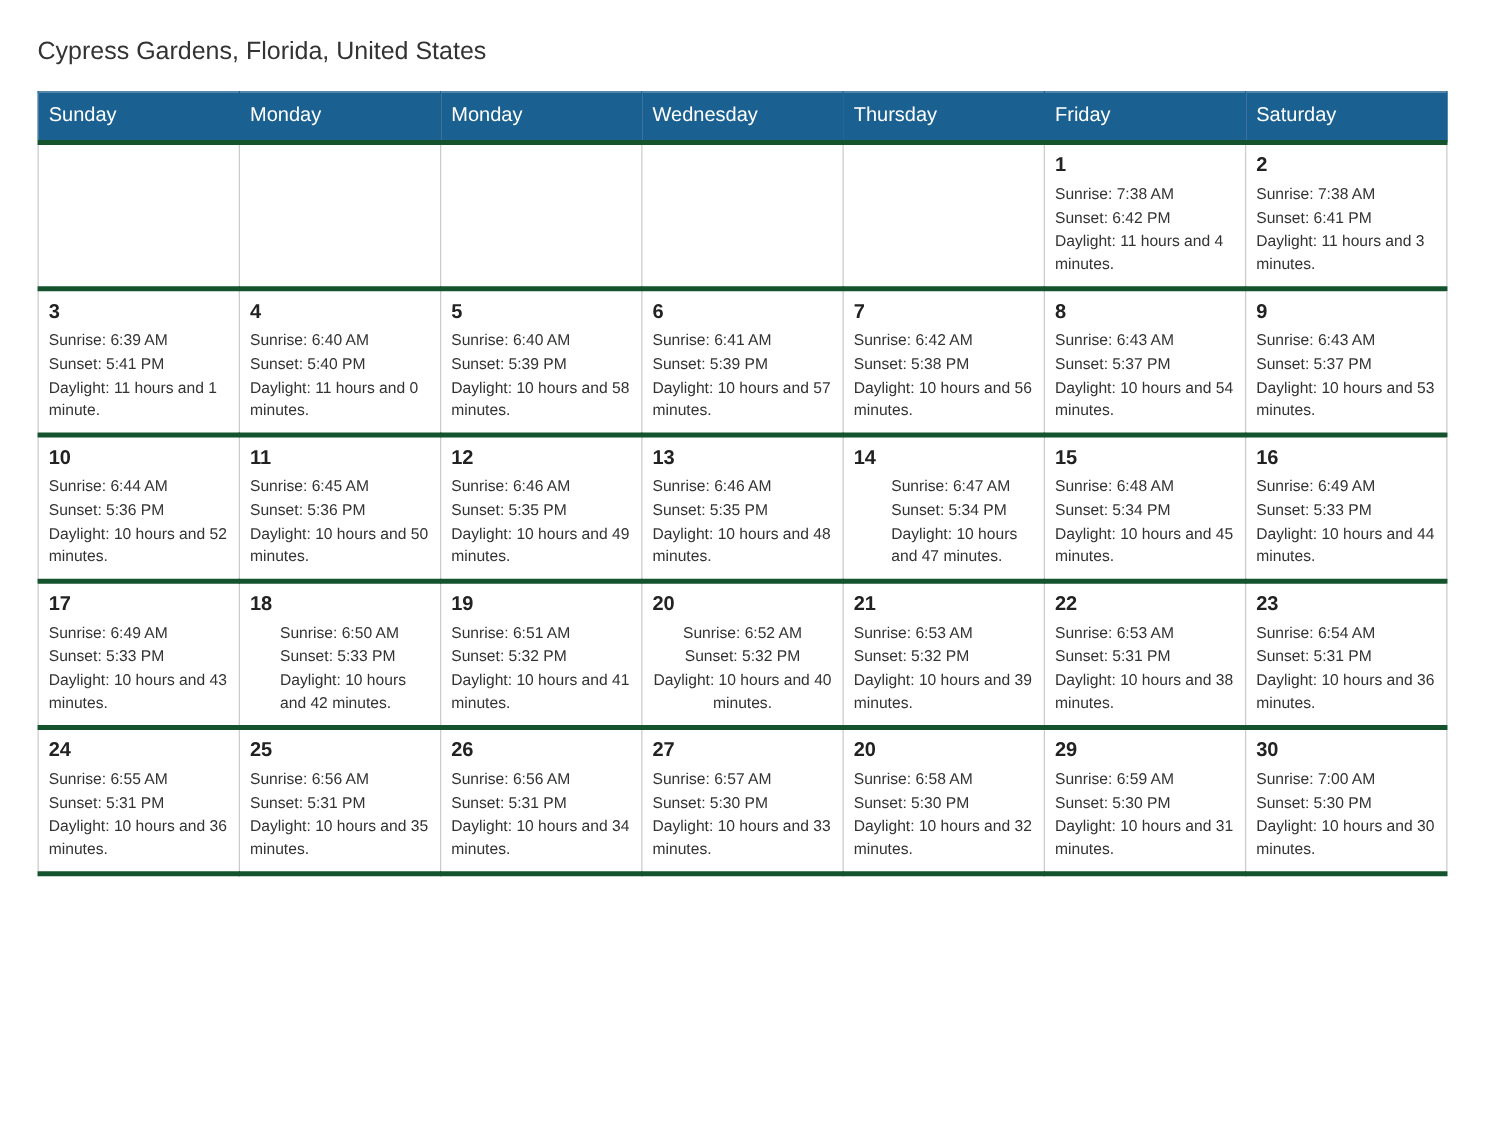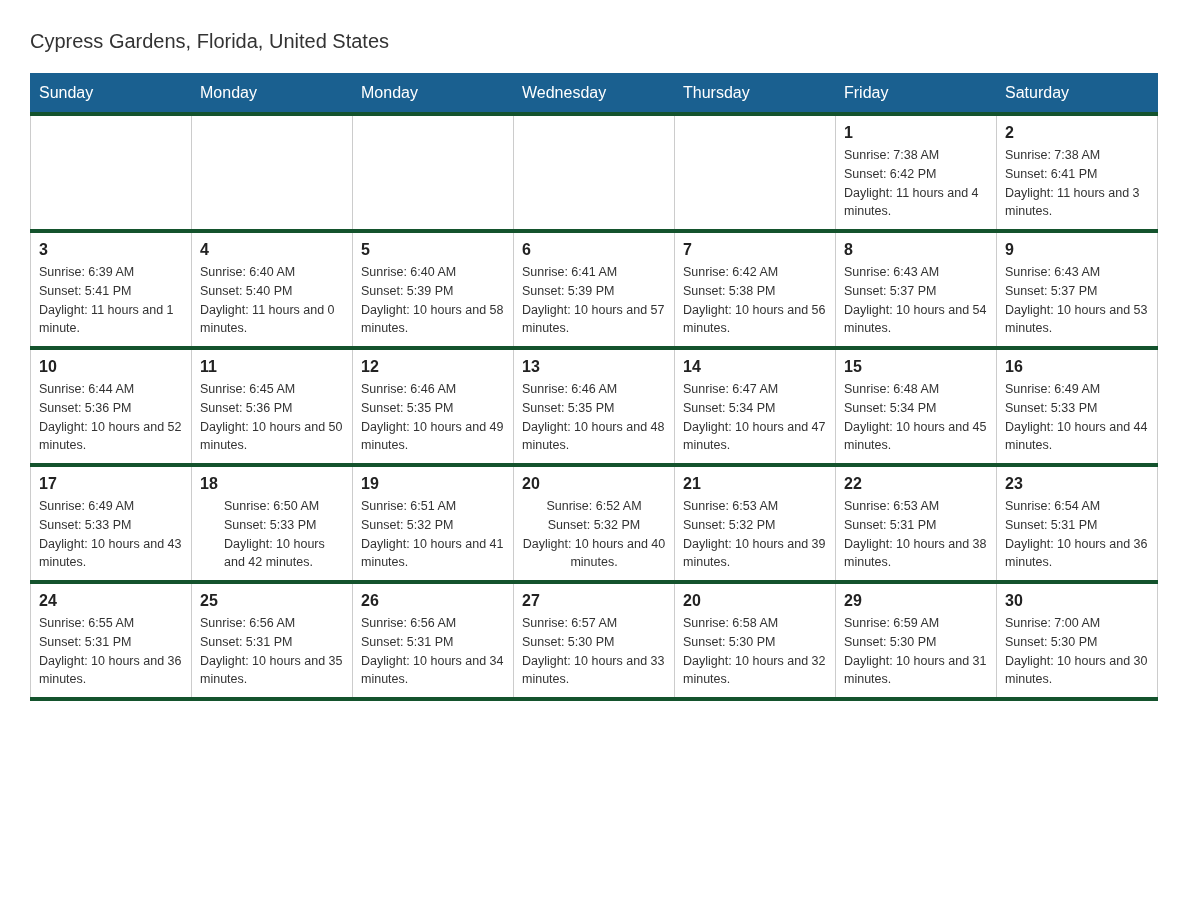--- a/index.html
+++ b/index.html
@@ -196,21 +196,21 @@
 Daylight: 10 hours and 49 minutes.</div>
         </td>
         <td>
           <span class="day-number">13</span>
           <div class="day-info" style="white-space: pre-line;">Sunrise: 6:46 AM
 Sunset: 5:35 PM
 Daylight: 10 hours and 48 minutes.</div>
         </td>
         <td>
           <span class="day-number">14</span>
-          <div class="day-info" style="white-space: pre-line;">Sunrise: 6:47 AM
+          <div class="day-info" style="white-space: pre-line; margin-left: 30px;">Sunrise: 6:47 AM
 Sunset: 5:34 PM
 Daylight: 10 hours and 47 minutes.</div>
         </td>
         <td>
           <span class="day-number">15</span>
           <div class="day-info" style="white-space: pre-line;">Sunrise: 6:48 AM
 Sunset: 5:34 PM
 Daylight: 10 hours and 45 minutes.</div>
         </td>
         <td>

